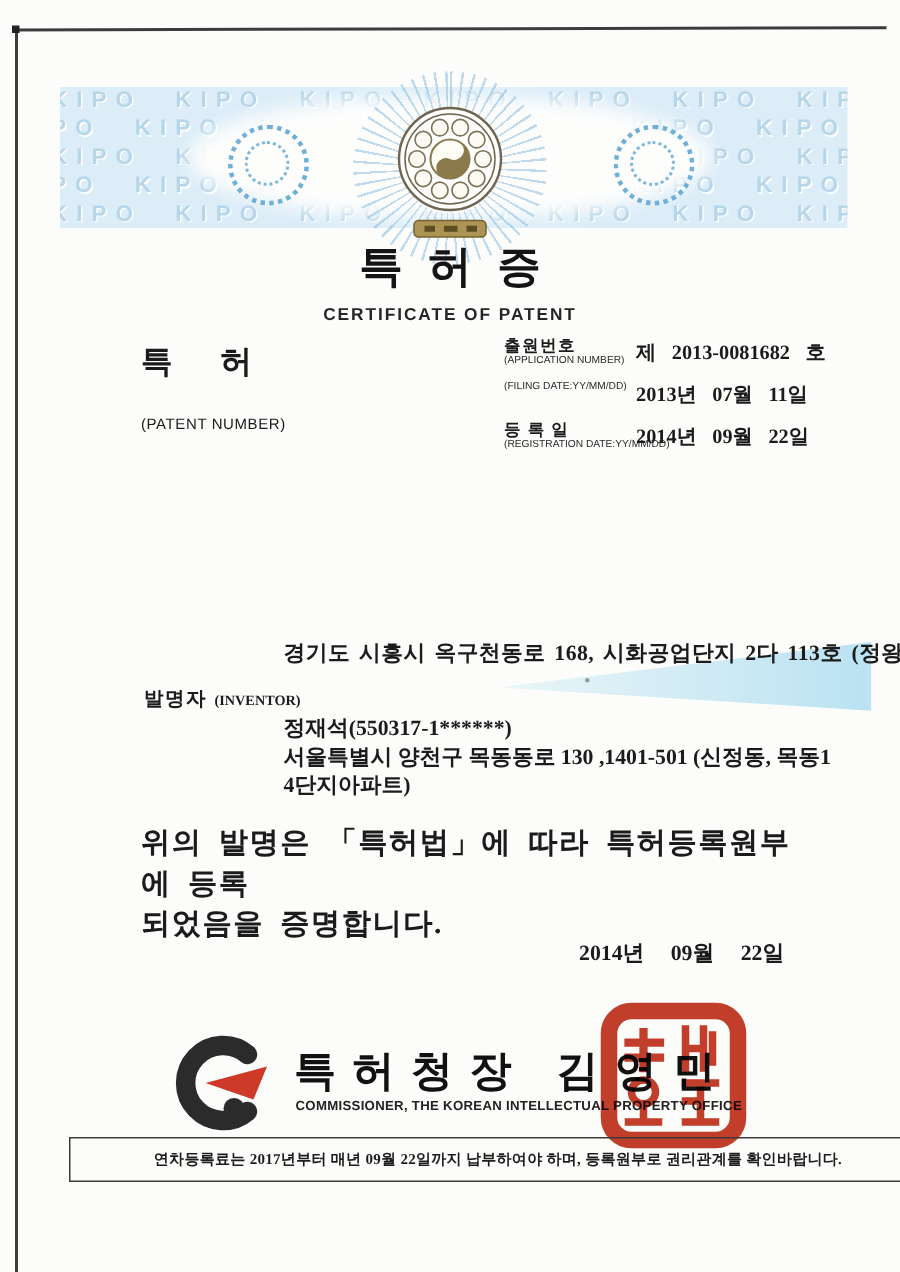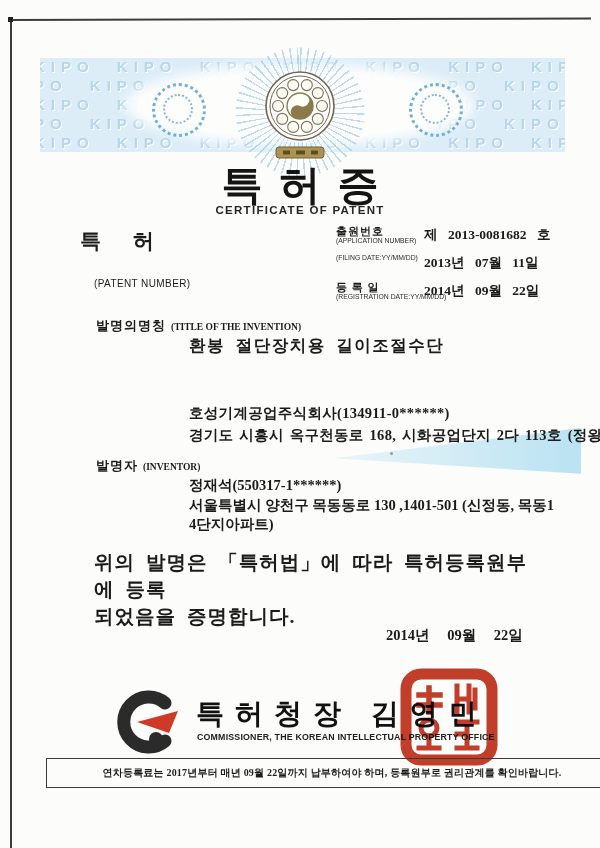--- a/index.html
+++ b/index.html
@@ -25,27 +25,27 @@
   .rosette-l{left:112px;top:25px;}
   .rosette-r{left:369px;top:25px;}
   .sunburst{left:235px;top:47px;width:130px;height:130px;border-radius:50%;
     background:repeating-conic-gradient(rgba(140,190,225,.55) 0 1.5deg,transparent 1.5deg 7deg);
     -webkit-mask:radial-gradient(circle,transparent 0 30px,#000 31px 64px,transparent 65px);
     mask:radial-gradient(circle,transparent 0 30px,#000 31px 64px,transparent 65px);}
 
   .emblem{left:264px;top:68px;}
 
   
-  .title-ko{left:0;top:158px;width:600px;text-align:center;font-size:41px;font-weight:bold;
+  .title-ko{left:0;top:158px;width:600px;text-align:center;font-size:29px;font-weight:bold;
     letter-spacing:17px;padding-left:17px;box-sizing:border-box;color:#141414;}
   .title-en{left:0;top:204px;width:600px;text-align:center;font-size:11.5px;font-weight:bold;
     letter-spacing:1.3px;color:#262626;}
 
   
-  .pn-ko{left:80px;top:227px;font-size:21px;font-weight:bold;letter-spacing:32px;white-space:nowrap;}
+  .pn-ko{left:94px;top:227px;font-size:21px;font-weight:bold;letter-spacing:32px;white-space:nowrap;}
   .pn-val{left:174px;top:226px;font-size:21px;font-weight:bold;font-family:"Liberation Serif",serif;
     word-spacing:6px;white-space:nowrap;}
   .pn-en{left:94px;top:256px;font-size:10px;font-weight:normal;letter-spacing:.4px;margin-top:22px;}
 
   
   .meta{left:336px;top:226px;width:245px;}
   .meta-row{position:relative;height:28px;}
   .meta-kl{font-size:11px;font-weight:bold;font-family:"Liberation Serif",serif;letter-spacing:1px;line-height:11px;}
   .meta-el{font-size:6.8px;color:#2a2a2a;line-height:8px;}
   .meta-v{position:absolute;left:88px;top:0;font-size:13.5px;font-weight:bold;
@@ -151,26 +151,21 @@
     <div class="meta-row">
       <div class="meta-kl">등 록 일</div>
       <div class="meta-el">(REGISTRATION DATE:YY/MM/DD)</div>
       <div class="meta-v">2014년 09월 22일</div>
     </div>
   </div>
 
   <div class="abs streak"></div>
   <div class="abs speck"></div>
 
-  <div class="abs sec inv-label">
-    <span>발명의명칭</span><span class="en">(TITLE OF THE INVENTION)</span>
-  </div>
-  <div class="abs serif-b inv-value">환봉 절단장치용 길이조절수단</div>
-
-  <div class="abs serif-b pat-name">호성기계공업주식회사(134911-0******)</div>
+
   <div class="abs serif-b pat-addr">경기도 시흥시 옥구천동로 168, 시화공업단지 2다 113호 (정왕동)</div>
 
   <div class="abs sec invr-label">
     <span>발명자</span><span class="en">(INVENTOR)</span>
   </div>
   <div class="abs serif-b invr-name">정재석(550317-1******)</div>
   <div class="abs serif-b invr-addr">서울특별시 양천구 목동동로 130 ,1401-501 (신정동, 목동14단지아파트)</div>
 
   <div class="abs serif-b stmt-ko">위의 발명은 「특허법」에 따라 특허등록원부에 등록
 되었음을 증명합니다.</div>

